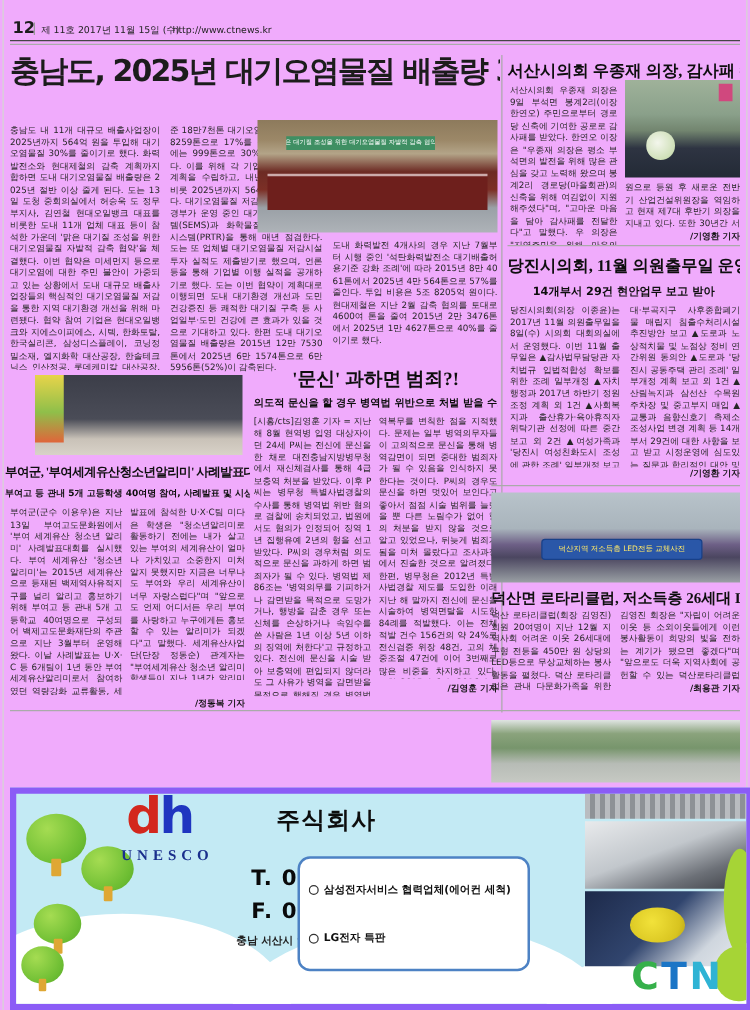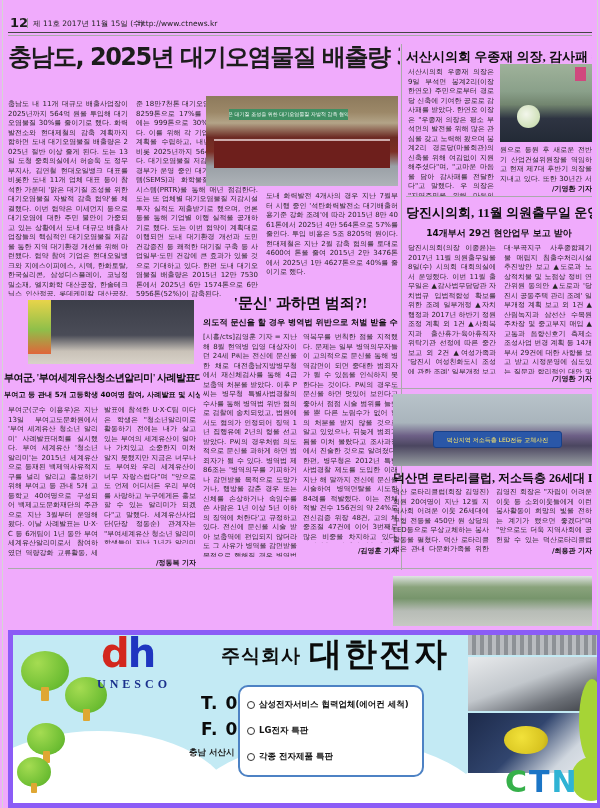--- a/index.html
+++ b/index.html
@@ -155,38 +155,33 @@
       </div>
     <div class="tree" style="left:4px;top:122px;">
       <span class="crown" style="width:34px;height:30px;"></span>
         <span class="trunk" style="width:6px;height:10px;"></span>
       </div>
 
     <div class="dh" style="left:88px;top:-4px;"><span class="d">d</span><span class="h">h</span></div>
     <div class="daehan" style="left:84px;top:42px;">UNESCO</div>
 
     <div class="coname-pre" style="left:208px;top:8px;">주식회사</div>
-    <div class="coname" style="left:296px;top:-3px;">대한전자</div>
 
     <div class="tel" style="left:188px;top:58px;">T. 041.668.7998</div>
     <div class="tel" style="left:188px;top:84px;">F. 041.667.9087</div>
     <div class="addr" style="left:176px;top:112px;">충남 서산시 인지면 차리 수랑재길 2-5</div>
 
     <div class="svcbox">
       <div class="svc">
           <span class="dot"></span>
           <span>삼성전자서비스 협력업체(에어컨 세척)</span>
         </div>
       <div class="svc">
           <span class="dot"></span>
           <span>LG전자 특판</span>
-        </div>
-      <div class="svc">
-          <span class="dot"></span>
-          <span>각종 전자제품 특판</span>
         </div>
     </div>
 
     <div class="adph adph1"></div>
     <div class="adph adph2"></div>
     <div class="adph adph3">
         <div class="glove"></div>
       </div>
     <div class="greenblob" style="left:566px;top:44px;width:26px;height:84px;"></div>
     <div class="greenblob" style="left:558px;top:122px;width:40px;height:44px;"></div>

